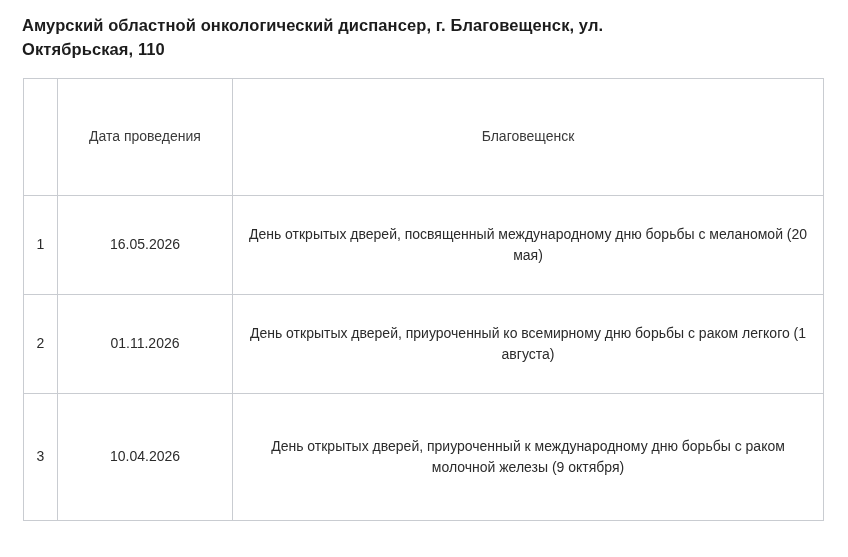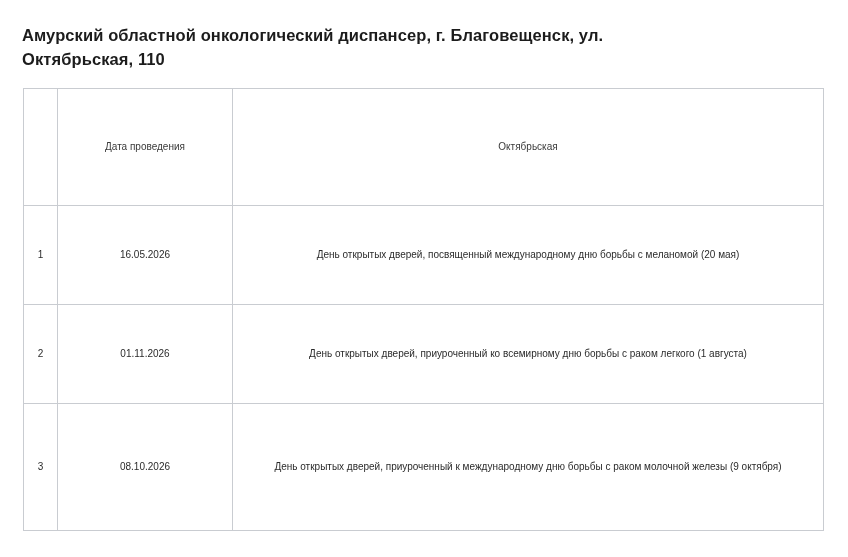--- a/index.html
+++ b/index.html
@@ -11,21 +11,21 @@
     width: 848px;
     height: 557px;
     font-family: "Liberation Sans", sans-serif;
     color: #222222;
     overflow: hidden;
   }
   .page {
     width: 683px;
     height: 557px;
     box-sizing: border-box;
-    padding: 24px 18px 0 22px;
+    padding: 14px 18px 0 22px;
     position: relative;
   }
   .doc-title {
     font-size: 16.5px;
     font-weight: bold;
     line-height: 1.45;
     color: #1c1c1c;
     margin: 0 0 16px 0;
     max-width: 800px;
     letter-spacing: 0.1px;
@@ -33,21 +33,21 @@
   table.schedule {
     border-collapse: collapse;
     table-layout: fixed;
     width: 800px;
     margin-left: 1px;
   }
   table.schedule td,
   table.schedule th {
     border: 1px solid #c9ccd1;
     font-weight: normal;
-    font-size: 10px;
+    font-size: 14px;
     color: #2b2b2b;
     padding: 10px 8px;
     vertical-align: middle;
     text-align: center;
     line-height: 1.5;
   }
   col.c-num { width: 34px; }
   col.c-date { width: 175px; }
   col.c-event { width: 591px; }
 
@@ -86,35 +86,35 @@
   <table class="schedule">
     <colgroup>
       <col class="c-num">
       <col class="c-date">
       <col class="c-event">
     </colgroup>
     <thead>
       <tr>
         <td class="head-num"></td>
         <td class="head-date">Дата проведения</td>
-        <td class="head-event">Октябрьская</td>
+        <td class="head-event">Благовещенск</td>
       </tr>
     </thead>
     <tbody>
       <tr class="row-1">
         <td class="cell-num">1</td>
         <td class="cell-date">16.05.2026</td>
         <td class="cell-event">День открытых дверей, посвященный международному дню борьбы с меланомой (20 мая)</td>
       </tr>
       <tr class="row-2">
         <td class="cell-num">2</td>
         <td class="cell-date">01.11.2026</td>
         <td class="cell-event">День открытых дверей, приуроченный ко всемирному дню борьбы с раком легкого (1 августа)</td>
       </tr>
       <tr class="row-3">
         <td class="cell-num">3</td>
-        <td class="cell-date">08.10.2026</td>
+        <td class="cell-date">10.04.2026</td>
         <td class="cell-event">День открытых дверей, приуроченный к международному дню борьбы с раком молочной железы (9 октября)</td>
       </tr>
     </tbody>
   </table>
 
 </div>
 
 </body></html>

